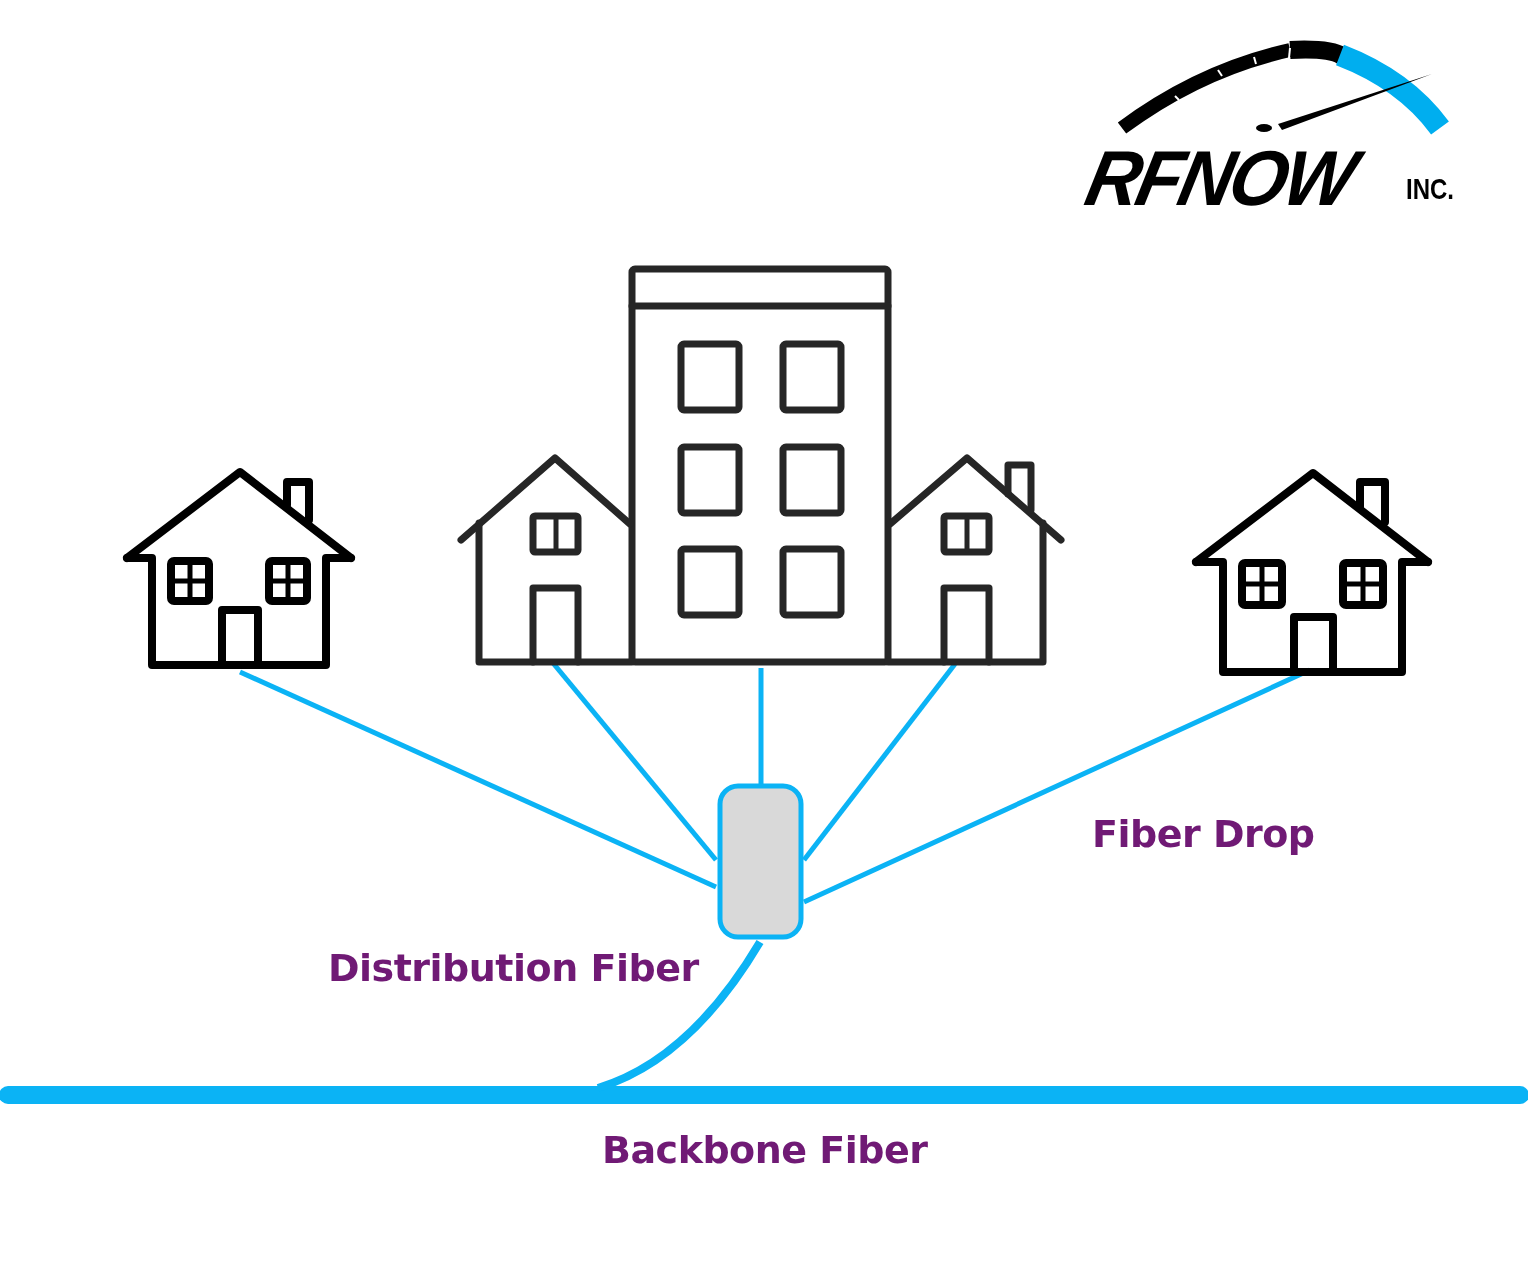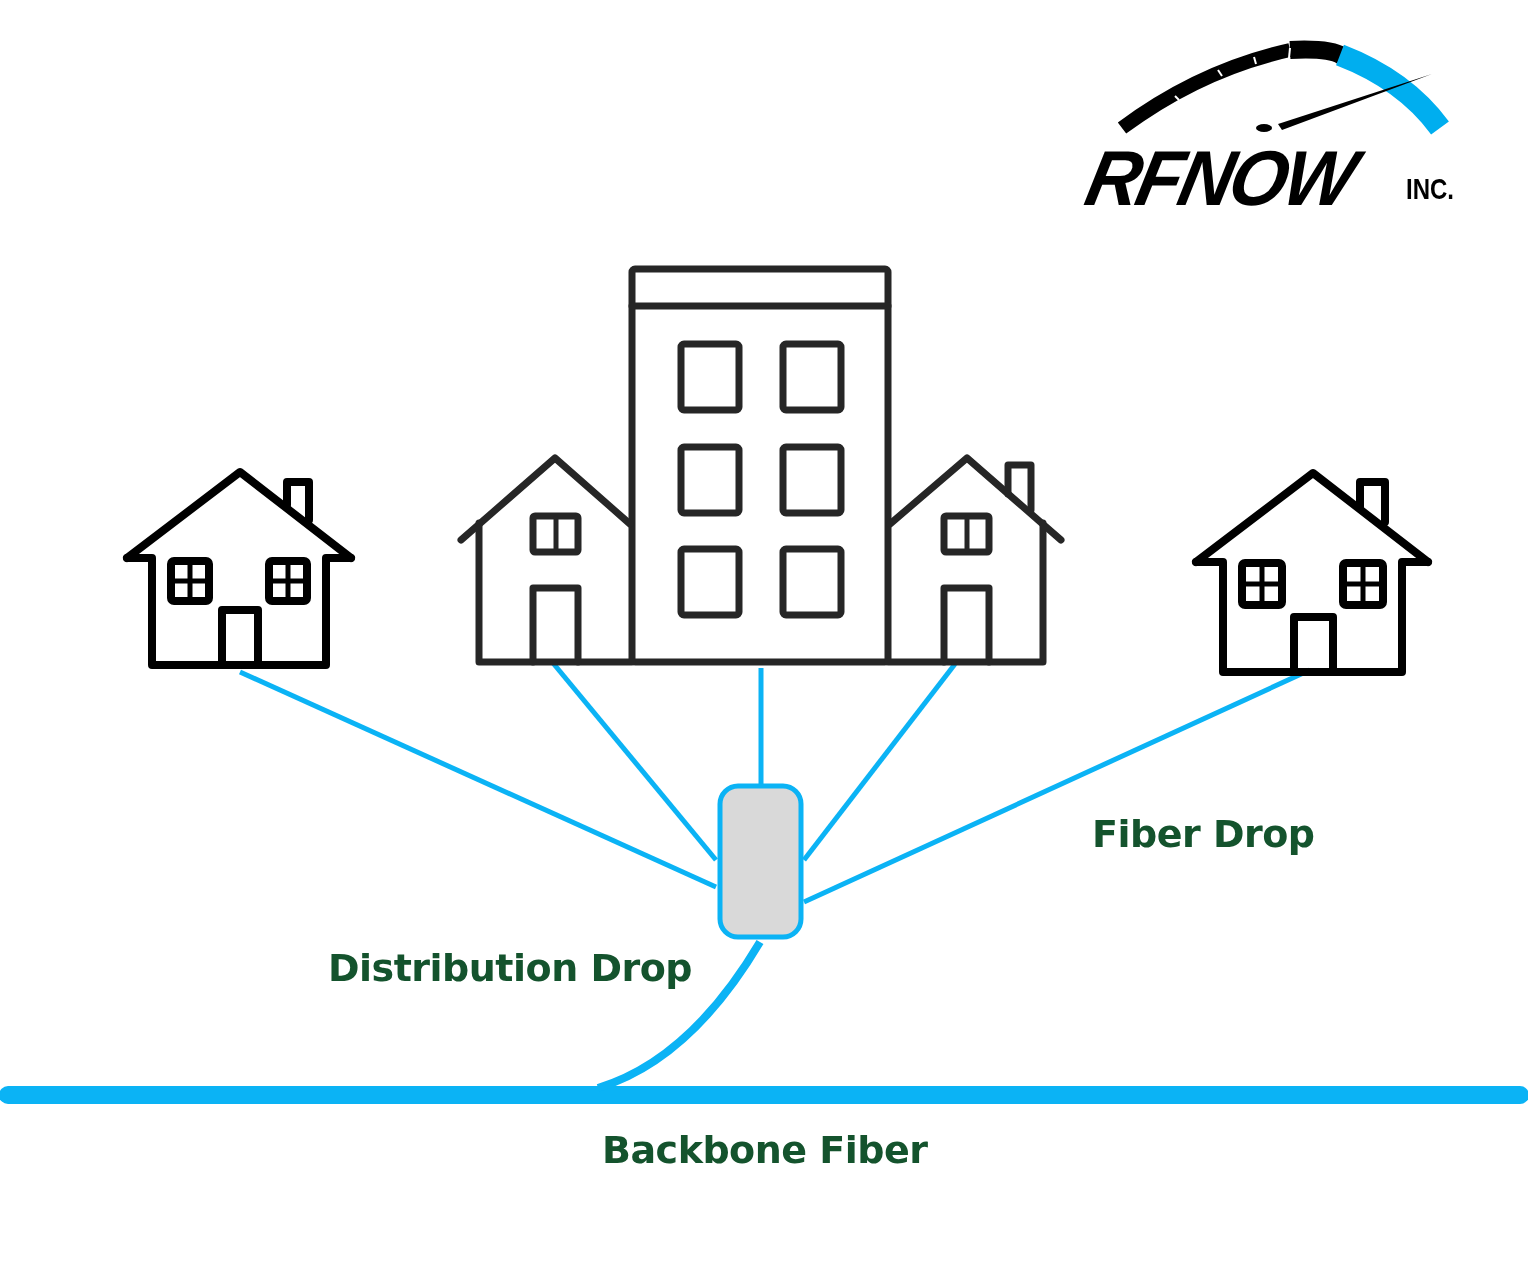--- a/index.html
+++ b/index.html
@@ -1,18 +1,18 @@
 <!DOCTYPE html>
 <html><head>
 <meta charset="utf-8">
 <style>
   html, body { margin: 0; padding: 0; background: #ffffff; }
   body { width: 1528px; height: 1281px; position: relative; overflow: hidden; font-family: "Liberation Sans", sans-serif; }
   #canvas { position: absolute; left: 0; top: 0; width: 1528px; height: 1281px; }
-  .label { position: absolute; font-family: "DejaVu Sans", sans-serif; font-weight: bold; color: #14532d; font-size: 38px; letter-spacing: -0.5px; white-space: nowrap; }
+  .label { position: absolute; font-family: "DejaVu Sans", sans-serif; font-weight: bold; color: #701a75; font-size: 38px; letter-spacing: -0.5px; white-space: nowrap; }
   #lbl-fiber { left: 1092px; top: 812px; }
   #lbl-dist { left: 328px; top: 946px; }
   #lbl-backbone { left: 602px; top: 1128px; }
   .logo-text { position: absolute; left: 1096px; top: 140px; font-family: "Liberation Sans", sans-serif; font-weight: bold; font-style: italic; font-size: 74px; letter-spacing: -3px; color: #000; transform: skewX(-12deg) scaleY(1.05); transform-origin: left top; line-height: 74px; }
   .logo-inc { position: absolute; left: 1406px; top: 172px; font-family: "Liberation Sans", sans-serif; font-weight: bold; font-size: 30px; color: #000; letter-spacing: 0px; transform: scaleX(0.8); transform-origin: left top; }
 </style>
 </head>
 <body>
 
 <svg id="canvas" viewBox="0 0 1528 1281" xmlns="http://www.w3.org/2000/svg">
@@ -95,14 +95,14 @@
     <line x1="1363" y1="567" x2="1363" y2="601" stroke-width="5"></line>
     <line x1="1347" y1="584" x2="1379" y2="584" stroke-width="5"></line>
     <polyline points="1294,672 1294,617 1333,617 1333,672"></polyline>
   </g>
 </svg>
 
 <div class="logo-text">RFNOW</div>
 <div class="logo-inc">INC.</div>
 
 <div class="label" id="lbl-fiber">Fiber Drop</div>
-<div class="label" id="lbl-dist">Distribution Drop</div>
+<div class="label" id="lbl-dist">Distribution Fiber</div>
 <div class="label" id="lbl-backbone">Backbone Fiber</div>
 
 </body></html>

